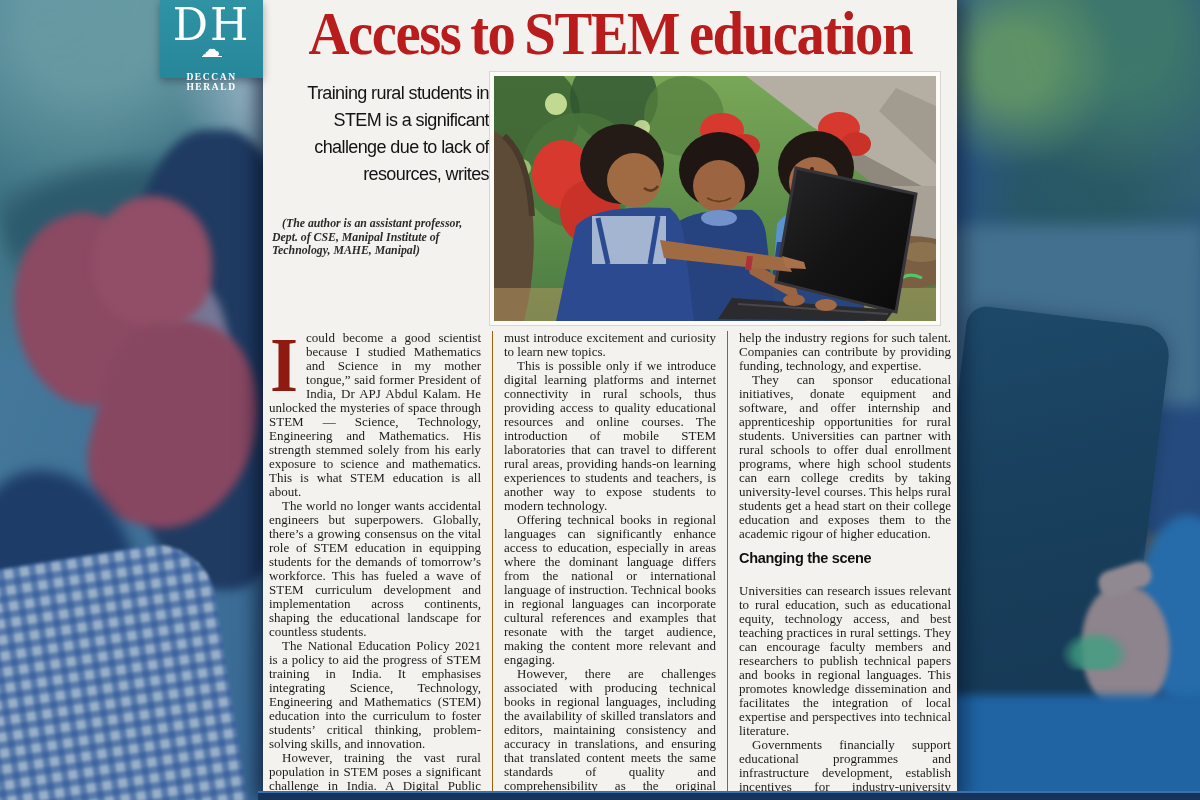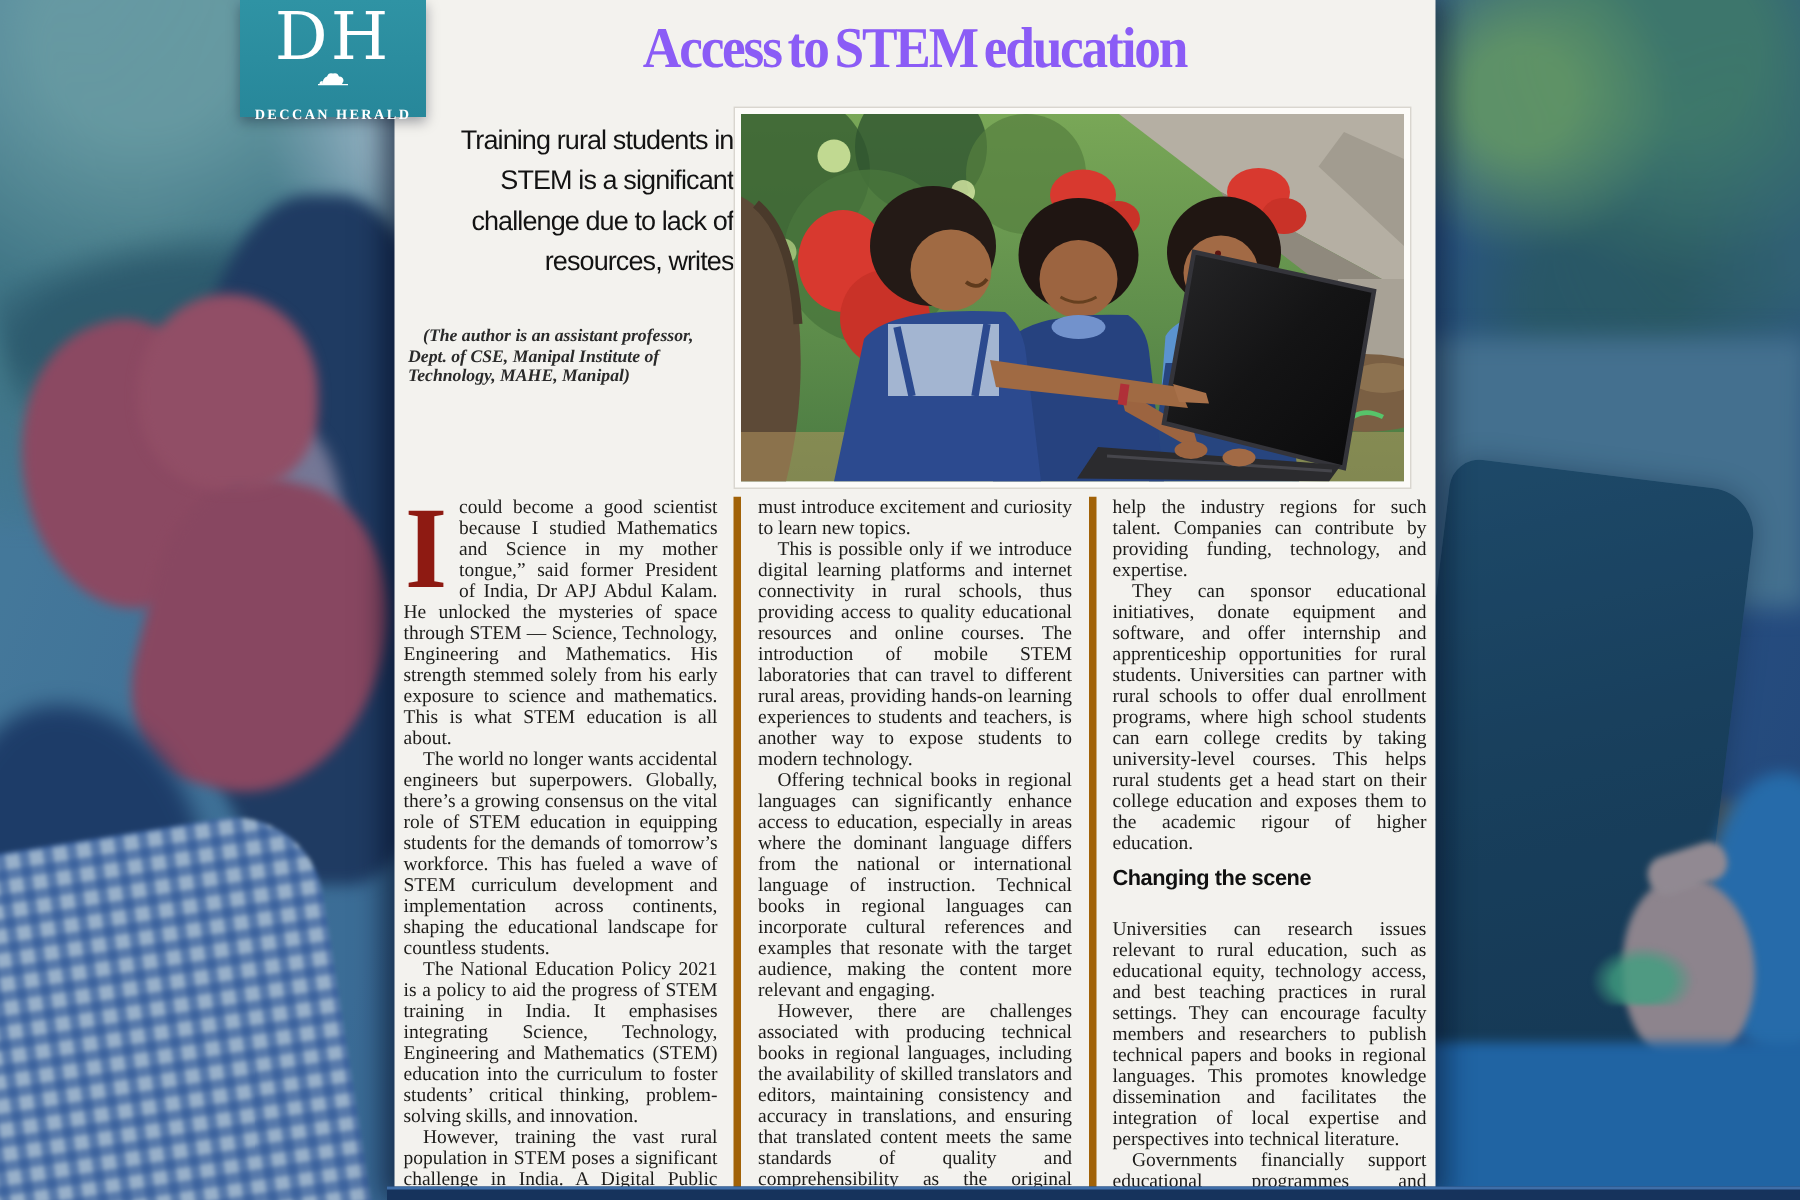--- a/index.html
+++ b/index.html
@@ -56,37 +56,37 @@
   .bg-finger { left:1098px; top:566px; width:54px; height:26px; background:#cfa795;
     border-radius:12px; filter:blur(2px); transform:rotate(-18deg); }
   .bg-knee { left:1138px; top:515px; width:100px; height:190px; background:#2878ba;
     border-radius:50%; filter:blur(5px); }
   .bg-shorts { left:950px; top:695px; width:260px; height:110px; background:#1e6cb0; filter:blur(4px); }
   .bg-grass { left:1060px; top:630px; width:70px; height:40px; filter:blur(1.5px);
     background:radial-gradient(ellipse at 50% 60%, rgba(80,200,120,.8) 0 40%, transparent 70%); }
   .bg-tint { inset:0; background:rgba(37,85,141,.36); }
 
   
-  .dh-logo { position:absolute; left:160px; top:0; width:124px; height:78px; z-index:5;
+  .dh-logo { position:absolute; left:160px; top:0; width:103px; height:78px; z-index:5;
     background:linear-gradient(180deg,#2f93a4,#27879a); color:#fff; text-align:center;
     box-shadow:0 3px 8px rgba(0,10,30,.35); }
   .dh-initials { font-family:"DejaVu Serif", serif; font-size:44px; line-height:46px;
     letter-spacing:2px; margin-top:2px; }
   .dh-emblem { height:10px; line-height:8px; }
   .dh-emblem svg { vertical-align:top; }
   .dh-name { font-family:"Liberation Serif", serif; font-weight:700; font-size:9.5px;
     letter-spacing:1.6px; margin-top:14px; }
 
   
   .card { position:absolute; left:263px; top:0; width:694px; height:800px; z-index:3;
     background:#f3f2ee;
     box-shadow:-9px 0 16px rgba(4,12,36,.55), 9px 0 16px rgba(4,12,36,.4); }
   .headline { position:absolute; top:1px; left:0; right:0; height:64px; text-align:center;
-    font-family:"Liberation Serif", serif; font-weight:700; font-size:37px; line-height:62px;
-    color:#8b5cf6; letter-spacing:-1.5px; word-spacing:-3px; white-space:nowrap; }
+    font-family:"Liberation Serif", serif; font-weight:700; font-size:59px; line-height:62px;
+    color:#b91c1c; letter-spacing:-1.5px; word-spacing:-3px; white-space:nowrap; }
   .headline span { display:inline-block; transform:scaleX(.96) scaleY(1.04); transform-origin:center top; }
 
   .standfirst { position:absolute; left:7px; top:80px; width:219px; }
   .sf-text { font-family:"Liberation Sans", sans-serif; font-weight:400; font-size:18px;
     line-height:27px; text-align:right; color:#131313; letter-spacing:-.6px; }
   .sf-author { font-family:"Liberation Sans", sans-serif; font-weight:700; font-size:24.5px;
     line-height:28px; text-align:right; color:#d93a2c; letter-spacing:-.6px; margin-top:5px; }
   .sf-credit { font-family:"Liberation Serif", serif; font-style:italic; font-weight:700;
     font-size:11.8px; line-height:13.5px; color:#2a2a2a; margin-top:29px; text-indent:10px;
     text-align:left; padding:0 2px; }
@@ -94,21 +94,21 @@
   .photo { position:absolute; left:226px; top:71px; width:452px; height:255px;
     background:#fcfbf8; border:1px solid #d9d6cf; padding:4px; }
   .photo svg { display:block; width:442px; height:245px; }
 
   
   .body-cols { position:absolute; left:4px; top:331px; width:686px; height:469px;
     display:flex; overflow:hidden; }
   .col { flex:1 1 0; padding:0 11px; overflow:hidden; }
   .col:first-child { padding-left:2px; }
   .col:last-child  { padding-right:2px; }
-  .col + .col { border-left:5px solid #a16207; }
+  .col + .col { border-left:1px solid #a16207; }
   .col p { font-family:"Liberation Serif", serif; font-size:13px; line-height:14px;
     text-align:justify; color:#1d1c1a; text-indent:13px; }
   .col p.cont { text-indent:0; }
   .dropcap { float:left; font-family:"Liberation Serif", serif; font-weight:700;
     font-size:72px; line-height:58px; color:#8e1a12; margin:3px 8px 0 1px;
     transform:scaleY(1.08); transform-origin:top; }
   .subhead { font-family:Liberation Sans, sans-serif; font-weight:700; font-size:14.5px;
     line-height:16px; color:#101010; letter-spacing:-.3px; margin:9px 0 18px; }
 
   .bottom-strip { position:absolute; left:258px; right:0; bottom:0; height:9px; z-index:6;

